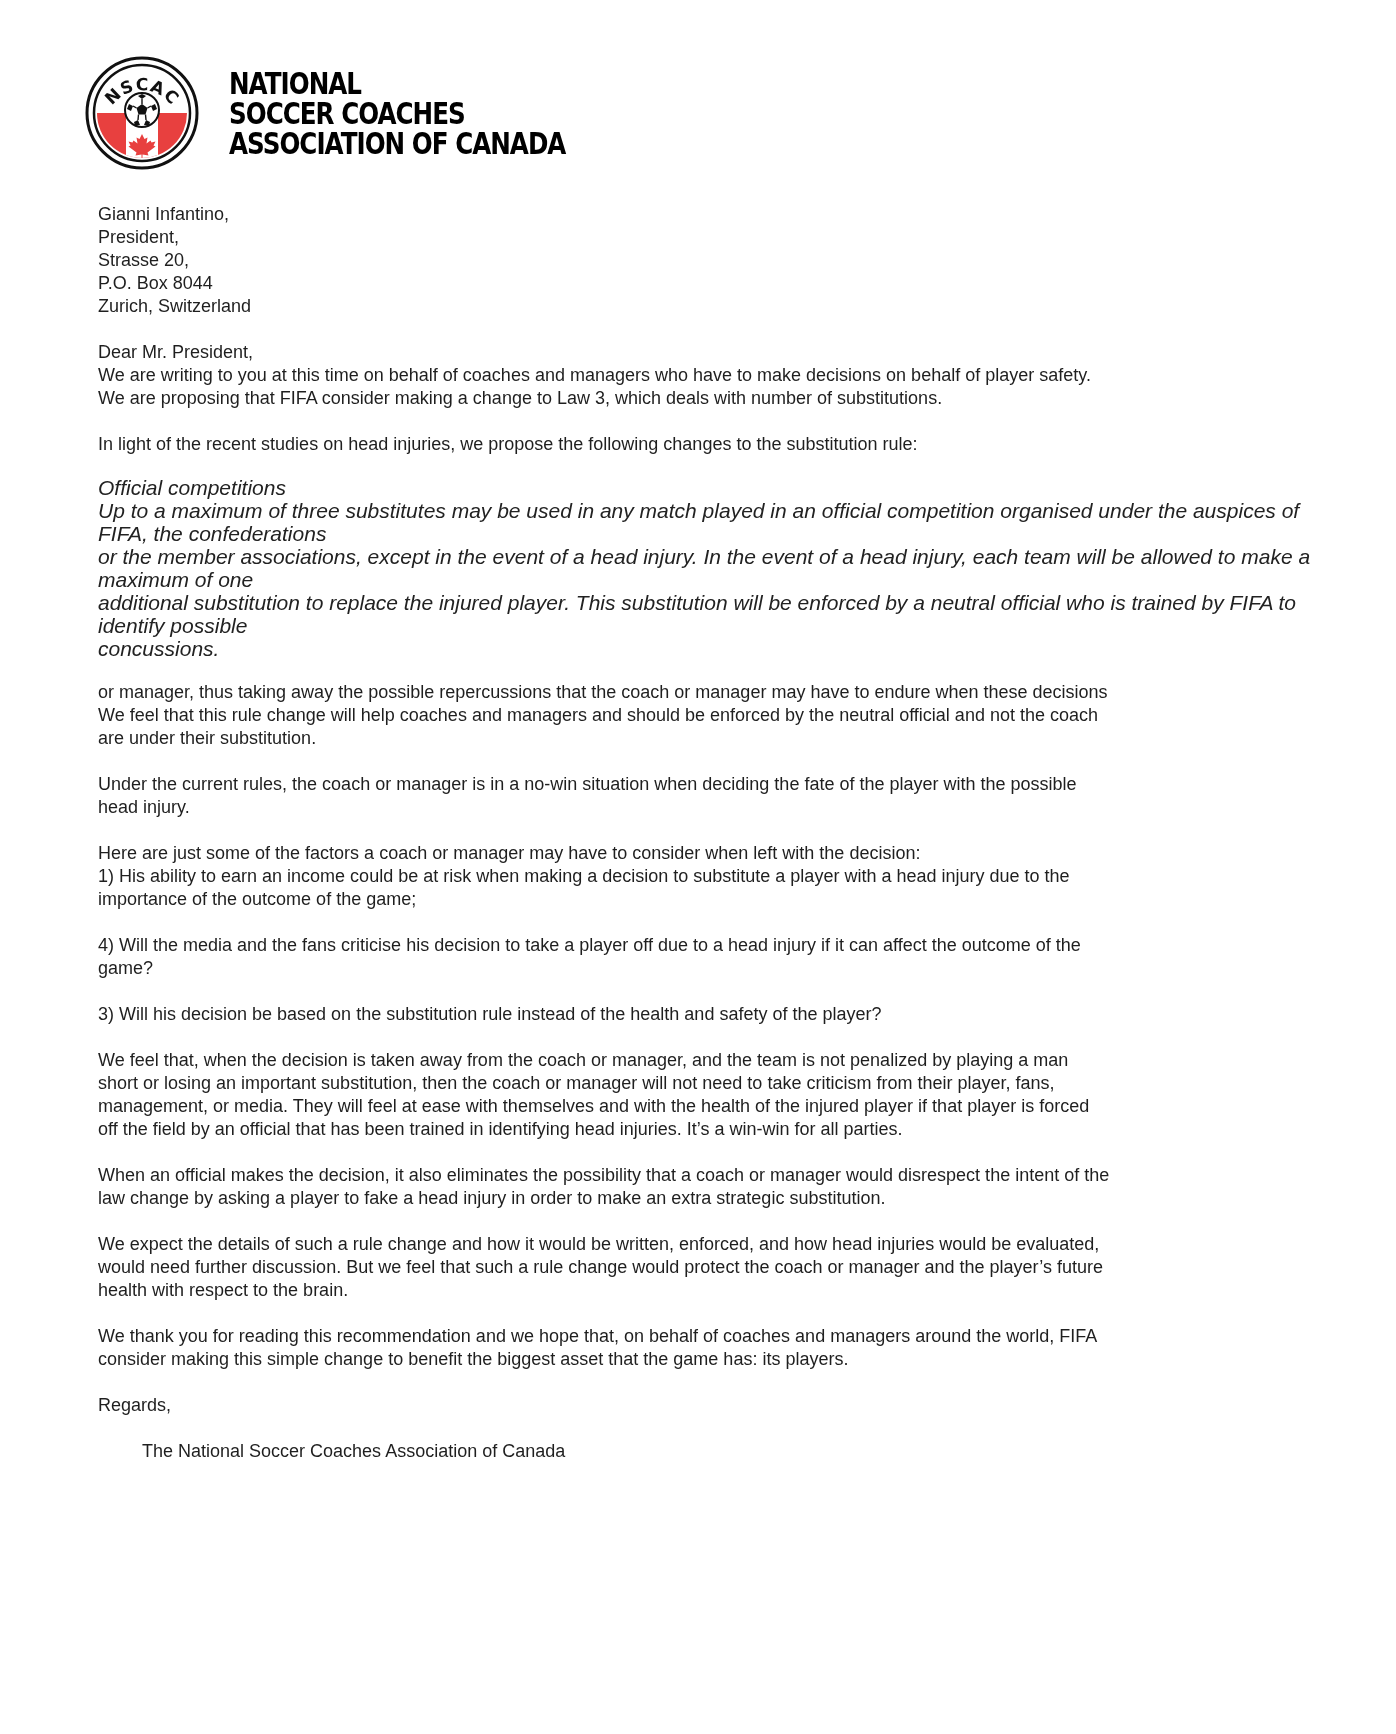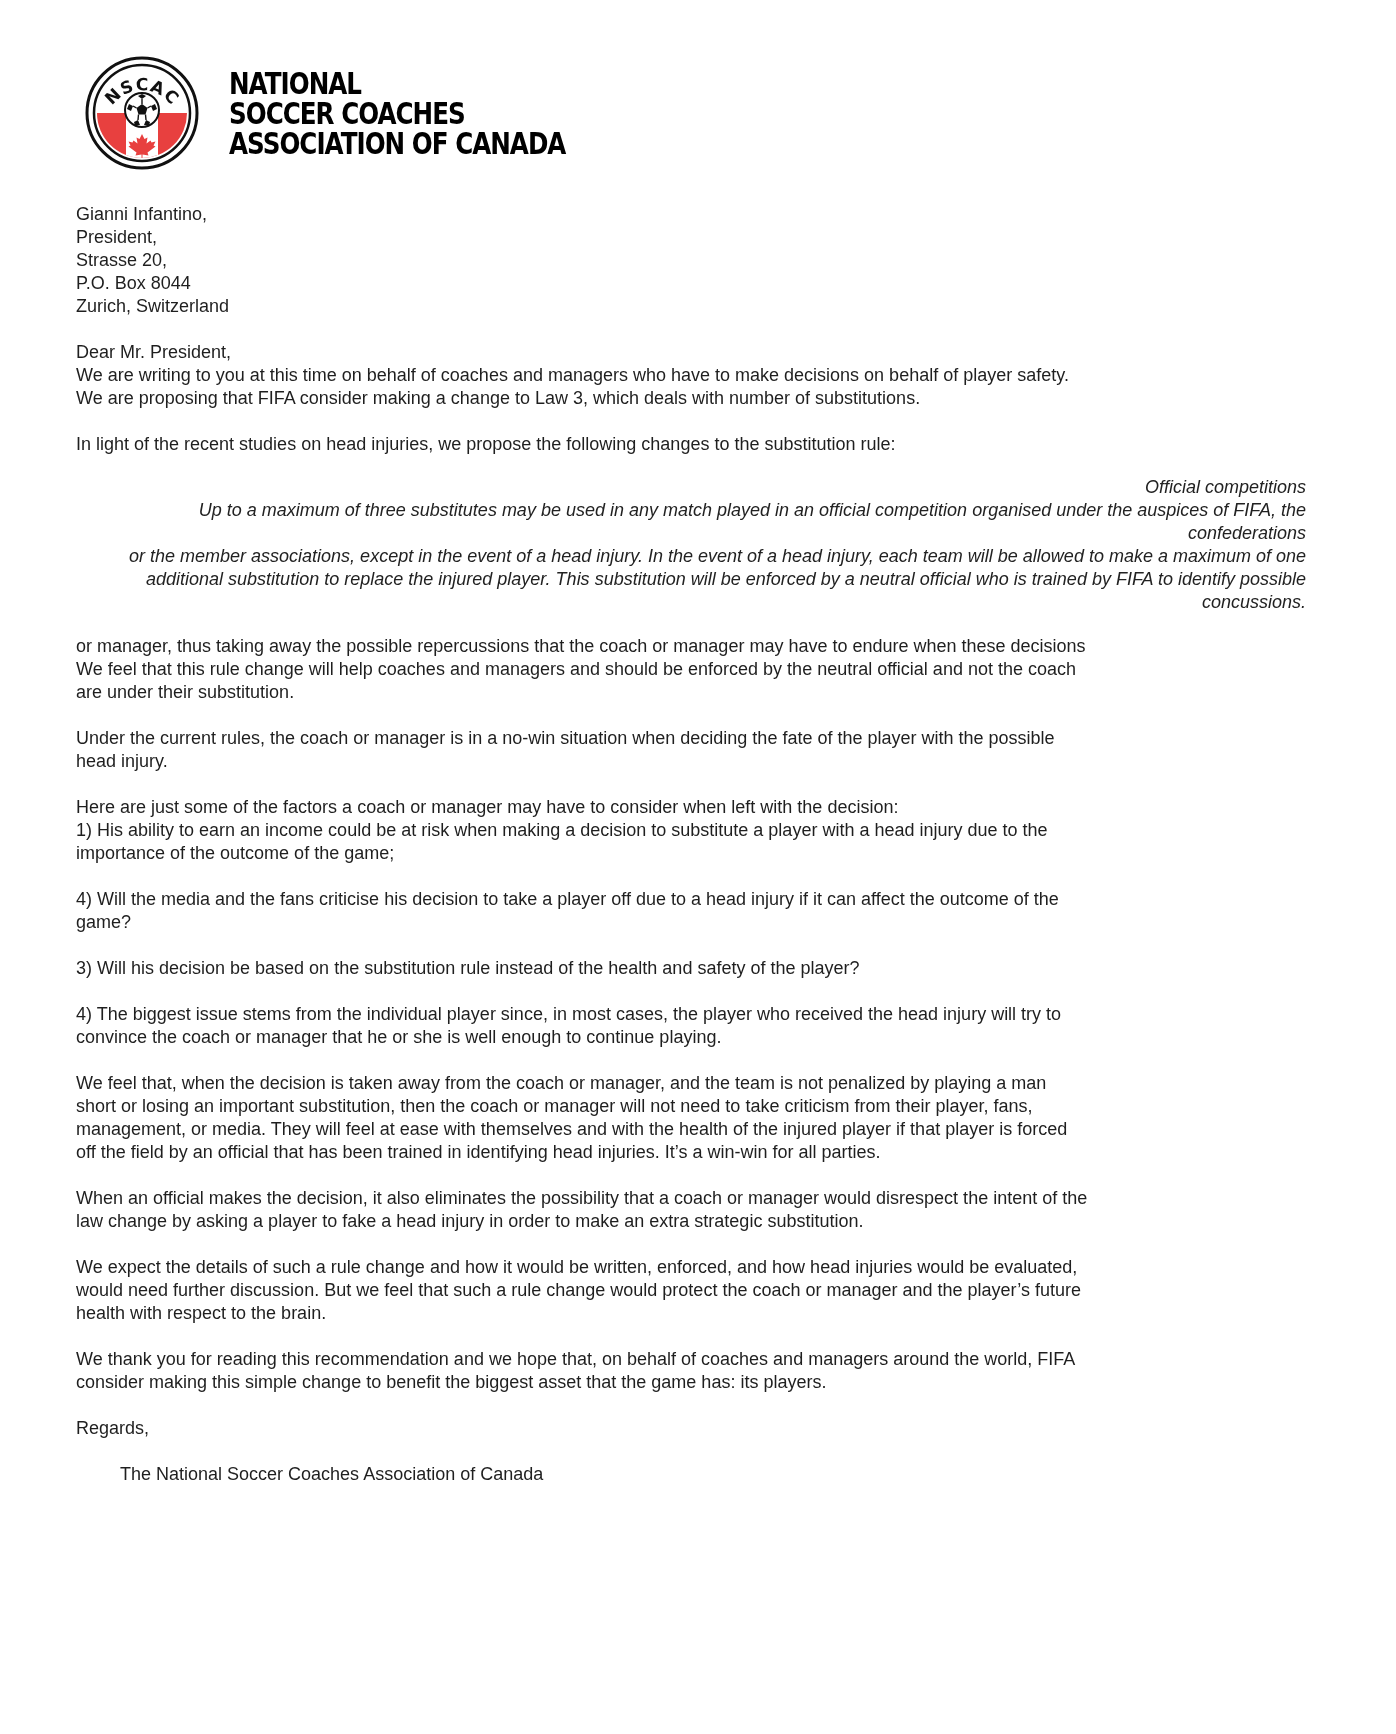--- a/index.html
+++ b/index.html
@@ -11,25 +11,25 @@
     .letterhead { position: absolute; left: 85px; top: 56px; display: flex; align-items: flex-start; }
     .logo { width: 114px; height: 114px; }
     .org-name {
       margin-left: 30px; margin-top: 13px;
       font-family: "DejaVu Sans", sans-serif; font-weight: 700;
       font-size: 30px; line-height: 30px; letter-spacing: -1.2px;
       transform: scaleX(0.82); transform-origin: left top;
       color: #000;
     }
     .org-name div { height: 30px; margin-bottom: 0; }
-    .content { position: absolute; left: 76px; top: 203px; width: 1230px; }
+    .content { position: absolute; left: 98px; top: 203px; width: 1230px; }
     .p { font-size: 18px; line-height: 23px; margin: 0 0 23px 0; white-space: normal; }
     .p .ln { display: block; }
     .addr .ln { display: block; }
-    .rule-block { font-style: italic; font-size: 18px; line-height: 23px; margin: -3px 0 21px 0; color: #222; text-align: right; }
+    .rule-block { font-style: italic; font-size: 21px; line-height: 23px; margin: -3px 0 21px 0; color: #222; }
     .rule-block .ln { display: block; }
     .sig { margin-top: 0; margin-left: 44px; }
   </style>
 </head>
 <body>
 
 <div class="letterhead">
   <svg class="logo" viewBox="0 0 114 114">
     <defs>
       <clipPath id="innerClip">
@@ -115,24 +115,20 @@
 
   <div class="p">
     <span class="ln">4) Will the media and the fans criticise his decision to take a player off due to a head injury if it can affect the outcome of the</span>
     <span class="ln">game?</span>
   </div>
 
   <div class="p">
     <span class="ln">3) Will his decision be based on the substitution rule instead of the health and safety of the player?</span>
   </div>
 
-  <div class="p">
-    <span class="ln">4) The biggest issue stems from the individual player since, in most cases, the player who received the head injury will try to</span>
-    <span class="ln">convince the coach or manager that he or she is well enough to continue playing.</span>
-  </div>
 
   <div class="p">
     <span class="ln">We feel that, when the decision is taken away from the coach or manager, and the team is not penalized by playing a man</span>
     <span class="ln">short or losing an important substitution, then the coach or manager will not need to take criticism from their player, fans,</span>
     <span class="ln">management, or media. They will feel at ease with themselves and with the health of the injured player if that player is forced</span>
     <span class="ln">off the field by an official that has been trained in identifying head injuries. It’s a win-win for all parties.</span>
   </div>
 
   <div class="p">
     <span class="ln">When an official makes the decision, it also eliminates the possibility that a coach or manager would disrespect the intent of the</span>

